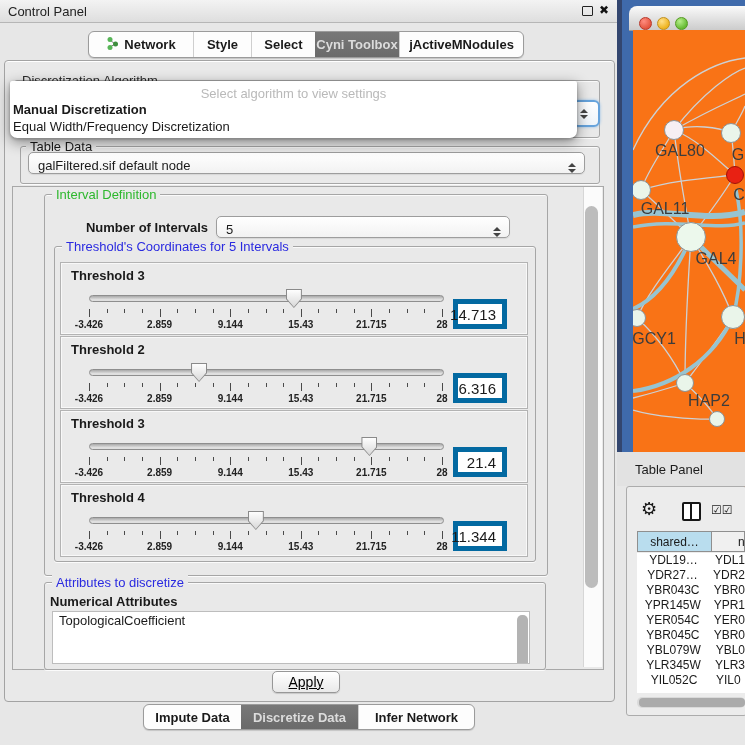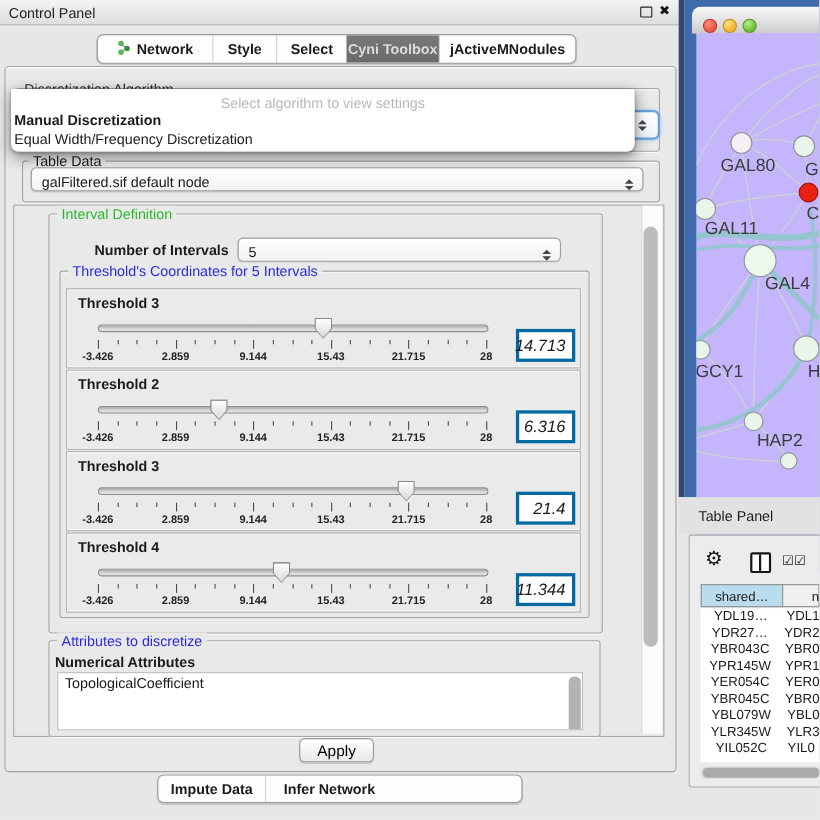--- a/index.html
+++ b/index.html
@@ -64,46 +64,46 @@
   .thumb i{position:absolute;left:1px;top:1px;width:14px;height:17px;display:block;
     clip-path:polygon(0 0,100% 0,100% 52%,50% 100%,0 52%);
     background:linear-gradient(#fefefe,#d8d8d8);}
   .ticks{position:absolute;left:28px;top:46px;width:354px;height:9px;}
   .tick{position:absolute;top:0;width:1px;background:#4a4a4a;}
   .tick.minor{height:4px;}
   .tick.major{height:8px;}
   .ticklabels{position:absolute;left:0;top:56px;width:100%;height:12px;}
   .ticklabels span{position:absolute;transform:translateX(-50%);font-size:10px;
     font-weight:bold;color:#222;white-space:nowrap;}
-  .valbox{position:absolute;left:408px;top:36px;width:54px;height:30px;box-sizing:border-box;
-    background:#fff;border:3px solid #0369a1;font-size:15px;display:flex;align-items:center;
-    justify-content:flex-end;padding-right:6px;font-style:italic;}
+  .valbox{position:absolute;left:392px;top:36px;width:54px;height:30px;box-sizing:border-box;
+    background:#fff;border:5px solid #0369a1;font-size:15px;display:flex;align-items:center;
+    justify-content:flex-end;padding-right:6px;}
 
   
   .attrlist{left:52px;top:611px;width:478px;height:53px;background:#fff;border:1px solid #bdbdbd;
     box-sizing:border-box;overflow:hidden;font-size:13px;}
   .attrlist .item{padding-left:6px;line-height:17px;white-space:nowrap;}
   .attr-sb{position:absolute;left:464px;top:3px;width:11px;height:58px;border-radius:5px;background:#b3b3b3;}
 
   
   .vtrack{left:583px;top:187px;width:18px;height:480px;background:#fbfbfb;border-left:1px solid #d6d6d6;}
   .vthumb{left:585px;top:206px;width:13px;height:382px;border-radius:7px;background:#bcbcbc;}
 
   
   .btn{display:flex;align-items:center;justify-content:center;font-size:14px;
     border:1px solid #979797;border-radius:5px;background:linear-gradient(#ffffff,#e9e9e9);
-    box-shadow:0 1px 1px rgba(0,0,0,.15);}
+    box-shadow:0 1px 1px rgba(0,0,0,.15);text-decoration:underline;}
 
   
   .navstrip{left:617px;top:0;width:5px;height:452px;background:#33466f;}
   .netframe{left:622px;top:0;width:123px;height:452px;background:#3f6aab;}
   .mac-titlebar{left:629px;top:6px;width:116px;height:24px;border-radius:8px 0 0 0;
     background:linear-gradient(#fafafa,#cccccc);border-bottom:1px solid #999;}
   .light{position:absolute;top:11px;width:13px;height:13px;border-radius:50%;box-sizing:border-box;}
-  .net-canvas{left:633px;top:30px;width:112px;height:491px;background:#c4b5fd;overflow:hidden;}
+  .net-canvas{left:633px;top:30px;width:112px;height:491px;background:#f97316;overflow:hidden;}
   .node{position:absolute;border-radius:50%;box-sizing:border-box;border:1.5px solid #8a9398;}
   .nlabel{position:absolute;transform:translateX(-50%);font-size:16px;color:#3c3c3c;white-space:nowrap;}
 
   
   .tp-head{left:617px;top:452px;width:128px;height:34px;background:#e2e2e2;}
   .tp-title{position:absolute;left:18px;top:10px;font-size:13px;color:#1c1c1c;}
   .tp-win{left:626px;top:486px;width:119px;height:228px;background:#ececec;
     border:1px solid #acacac;border-radius:3px;}
   .gear{font-size:18px;color:#161616;}
   .spliticon{width:15px;height:15px;border:2px solid #161616;border-radius:2px;background:#fff;
@@ -361,20 +361,23 @@
   <div class="abs attrlist" id="attrList">
     <span class="attr-sb"></span>
       <div class="item">TopologicalCoefficient</div>
     </div>
 
   <button class="abs btn" style="left:272px;top:671px;width:68px;height:22px;">Apply</button>
 
   <div class="abs tabbar" style="left:143px;top:704px;width:330px;height:24px;" id="bottomTabs">
       <div class="tab" style="width: 97px;">
         <span>Impute Data</span>
+      </div>
+      <div class="tab sel" style="width: 117px;">
+        <span>Discretize Data</span>
       </div>
       <div class="tab sep" style="width: 116px;">
         <span>Infer Network</span>
       </div>
     </div>
 
   <div class="abs popup">
     <div class="hint">Select algorithm to view settings</div>
     <div id="popupOpts">
         <div class="opt b" style="top: 21px;">Manual Discretization</div>

